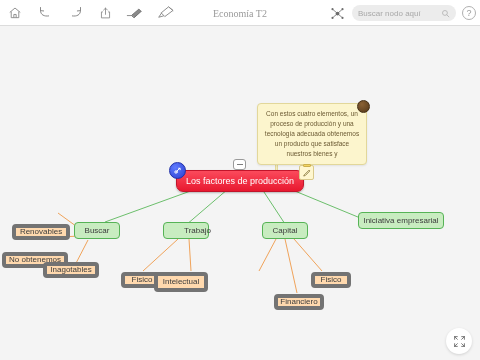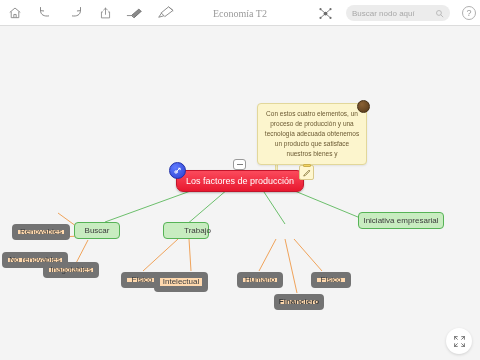--- a/index.html
+++ b/index.html
@@ -22,21 +22,21 @@
     color:#8a8a8a; cursor:pointer;
   }
   .tb-icon svg{ display:block; }
   #doc-title{
     position:absolute; left:0; right:0; top:0; height:26px;
     display:flex; align-items:center; justify-content:center;
     font-size:10px; color:#9a9a9a; pointer-events:none;font-family:Liberation Serif, serif;
   }
   #tb-right{
     position:absolute; right:4px; top:0; height:26px;
-    display:flex; align-items:center; gap:12px;
+    display:flex; align-items:center; gap:6px;
   }
   #search-box{
     width:104px; height:16px; border-radius:8px; background:#ececec;
     display:flex; align-items:center; padding:0 6px; position:relative;
   }
   #search-box .ph{ font-size:8px; color:#a8a8a8; flex:1; }
   .mag{ width:9px; height:9px; color:#b5b5b5; }
   .help{
     width:14px; height:14px; border-radius:50%; border:1px solid #b0b0b0;
     color:#9a9a9a; font-size:9px; display:flex; align-items:center; justify-content:center;
@@ -46,21 +46,21 @@
   
   #canvas{ position:absolute; left:0; top:26px; width:480px; height:334px; overflow:hidden; }
   #edges{ position:absolute; left:0; top:0; width:480px; height:334px; }
 
   .node{
     position:absolute; display:flex; align-items:center; justify-content:center;
     border-radius:4px; font-size:8px; white-space:nowrap; cursor:pointer;
     line-height:1;
   }
   .node.green{ background:#c8ecc0; border:1px solid #56b356; color:#3b3b3b; }
-  .node.orange{ background:#ffd9ae; border:6px solid #737373; color:#3b3b3b;justify-content:center; }
+  .node.orange{ background:#ffd9ae; border:4px solid #737373; color:#3b3b3b;justify-content:center; }
   .node.root{
     background:linear-gradient(#fb4a5c,#e8182f);
     border:1px solid #c2142a; color:#ffffff; font-size:9px;
     border-radius:7px; box-shadow:0 1px 2px rgba(0,0,0,.25);
   }
 
   
   .link-badge{
     position:absolute; width:17px; height:17px; border-radius:50%;
     background:radial-gradient(circle at 35% 30%, #5f7bff, #2b3fd0);
@@ -238,40 +238,40 @@
       </svg>
     </div>
 
     <div class="node green" style="left:74px; top:196px; width:46px; height:17px;">
       <span>Buscar</span>
     </div>
     <div class="node orange" style="left:12px; top:198px; width:58px; height:16px;">
       <span>Renovables</span>
     </div>
     <div class="node orange" style="left:2px; top:226px; width:66px; height:16px;">
-      <span>No renovables</span>
+      <span>No obtenemos</span>
     </div>
     <div class="node orange" style="left:43px; top:236px; width:56px; height:16px;">
       <span>Inagotables</span>
     </div>
 
     <div class="node green" style="left:163px; top:196px; width:46px; height:17px;padding-left:23px;">
       <span>Trabajo</span>
     </div>
     <div class="node orange" style="left:121px; top:246px; width:42px; height:16px;">
       <span>Fisico</span>
     </div>
     <div class="node orange" style="left:154px; top:246px; width:54px; height:20px;">
       <span>Intelectual</span>
     </div>
 
-    <div class="node orange" style="left:237px; top:246px; width:46px; height:16px;">
-      <span>Humano</span>
-    </div>
-    <div class="node orange" style="left:274px; top:268px; width:50px; height:16px;font-weight:bold;">
+    <div class="node green" style="left:262px; top:196px; width:46px; height:17px;">
+      <span>Capital</span>
+    </div>
+    <div class="node orange" style="left:274px; top:268px; width:50px; height:16px;">
       <span>Financiero</span>
     </div>
     <div class="node orange" style="left:311px; top:246px; width:40px; height:16px;">
       <span>Fisico</span>
     </div>
 
     <div class="node green" style="left:358px; top:186px; width:86px; height:17px;">
       <span>Iniciativa empresarial</span>
     </div>
 

